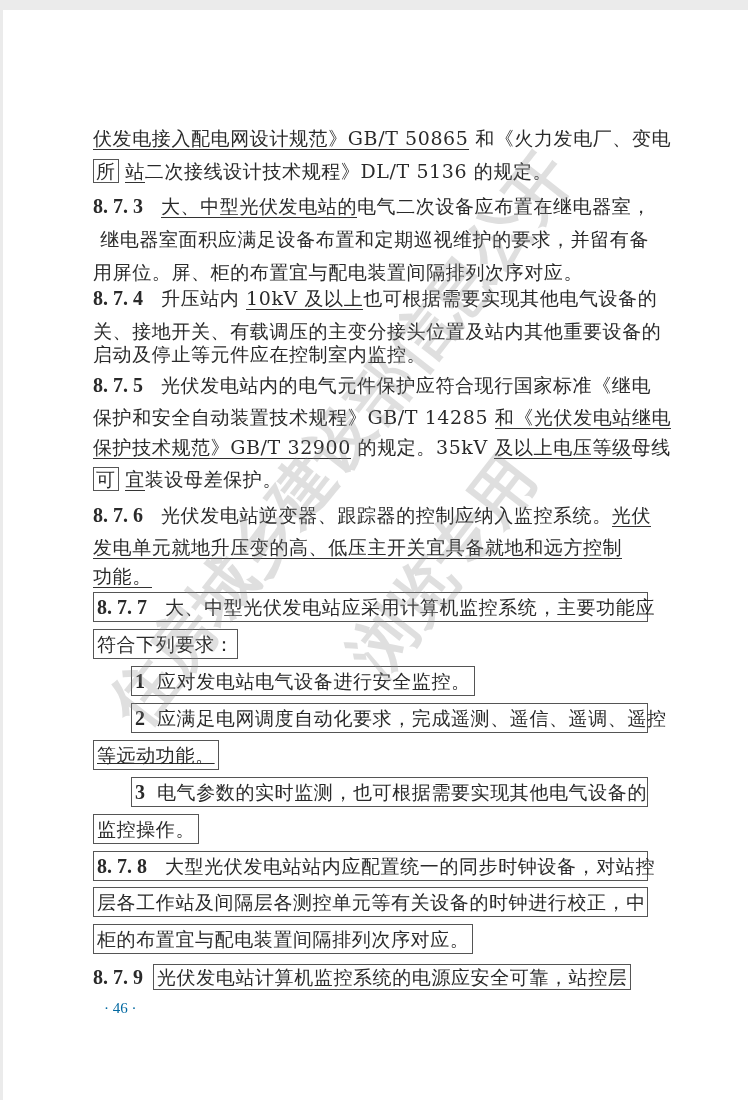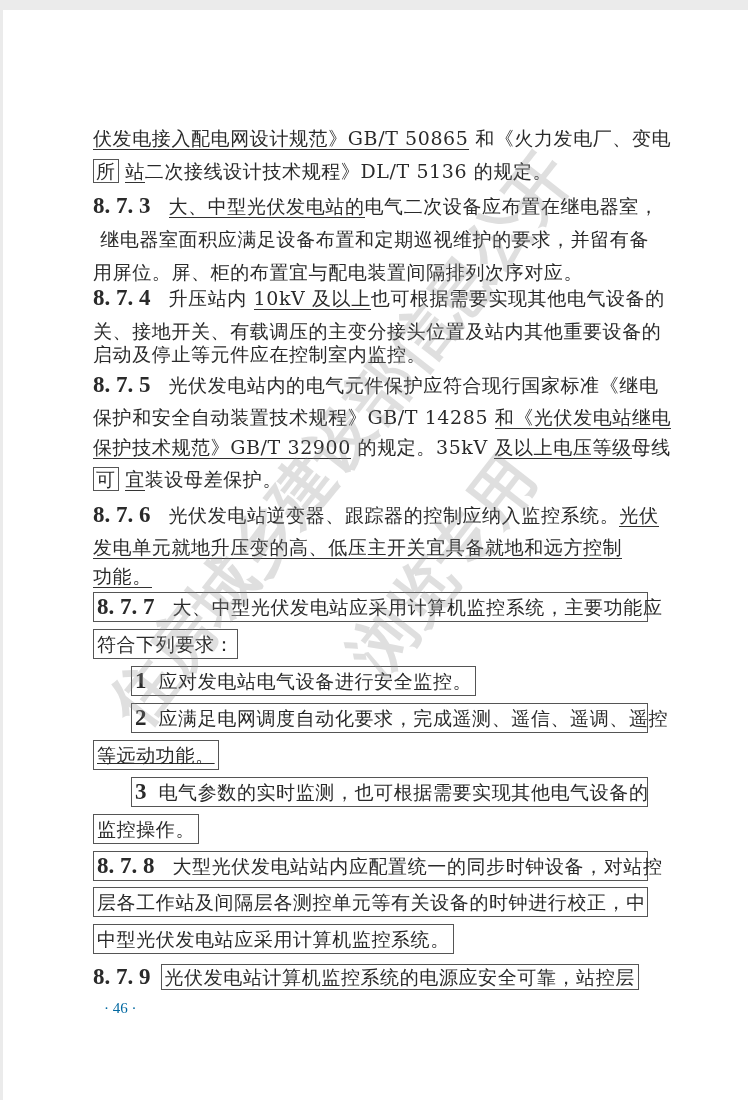--- a/index.html
+++ b/index.html
@@ -12,21 +12,21 @@
   }
   .page {
     position: absolute; left: 3px; top: 10px; width: 745px; height: 1090px;
     background: #ffffff;
   }
   .line {
     position: absolute; left: 93px; width: 556px;
     font-size: 19px; line-height: 26px; height: 26px;
     white-space: nowrap; letter-spacing: 0.6px;
   }
-  .num { font-weight: bold; font-family: "Liberation Serif", serif; font-size: 23px; letter-spacing: 0; margin-right: 18px; }
+  .num { font-weight: bold; font-family: "Liberation Serif", serif; font-size: 20px; letter-spacing: 0; margin-right: 18px; }
   .u { border-bottom: 1.5px solid #333; }
   .box { border: 1px solid #555; padding: 0 2px; }
   .boxline { border: 1px solid #555; box-sizing: border-box; padding: 0 3px; height: 30px; line-height: 28px; }
   .pagenum { position: absolute; left: 104px; top: 1000px; font-size: 15px; font-family: "Liberation Serif", serif; color: #0369a1; }
   .wm {
     position: absolute; pointer-events: none; color: rgba(140,140,140,0.28);
     font-family: "DejaVu Sans", sans-serif; font-weight: bold; white-space: nowrap;
   }
 </style>
 </head>
@@ -92,21 +92,21 @@
 <div class="line boxline" style="top:740px; left:93px; width:auto;text-decoration:underline;">等远动功能。</div>
 <div class="line boxline" style="top:777px; left:131px; width:517px;">
   <span class="num" style="margin-right:12px;">3</span><span>电气参数的实时监测，也可根据需要实现其他电气设备的</span>
 </div>
 <div class="line boxline" style="top:814px; left:93px; width:auto;">监控操作。</div>
 
 <div class="line boxline" style="top:851px; left:93px; width:555px;">
   <span class="num">8. 7. 8</span><span>大型光伏发电站站内应配置统一的同步时钟设备，对站控</span>
 </div>
 <div class="line boxline" style="top:887px; left:93px; width:555px;text-align:right;">层各工作站及间隔层各测控单元等有关设备的时钟进行校正，中</div>
-<div class="line boxline" style="top:924px; left:93px; width:auto;">中型光伏发电站应采用计算机监控系统。</div>
+<div class="line boxline" style="top:924px; left:93px; width:auto;">柜的布置宜与配电装置间隔排列次序对应。</div>
 
 <div class="line" style="top:962px; left:93px; height:30px; line-height:30px;">
   <span class="num" style="margin-right:10px;">8. 7. 9</span><span class="box" style="padding:1px 3px;">光伏发电站计算机监控系统的电源应安全可靠，站控层</span>
 </div>
 
 <div class="pagenum">· 46 ·</div>
 
 <div class="wm" style="left:90px; top:420px; font-size:64px; transform: rotate(-52deg); transform-origin: left top; top:690px;">住房城乡建设部信息公开</div>
 <div class="wm" style="left:330px; top:640px; font-size:64px; transform: rotate(-52deg); transform-origin: left top;">浏览专用</div>
 

